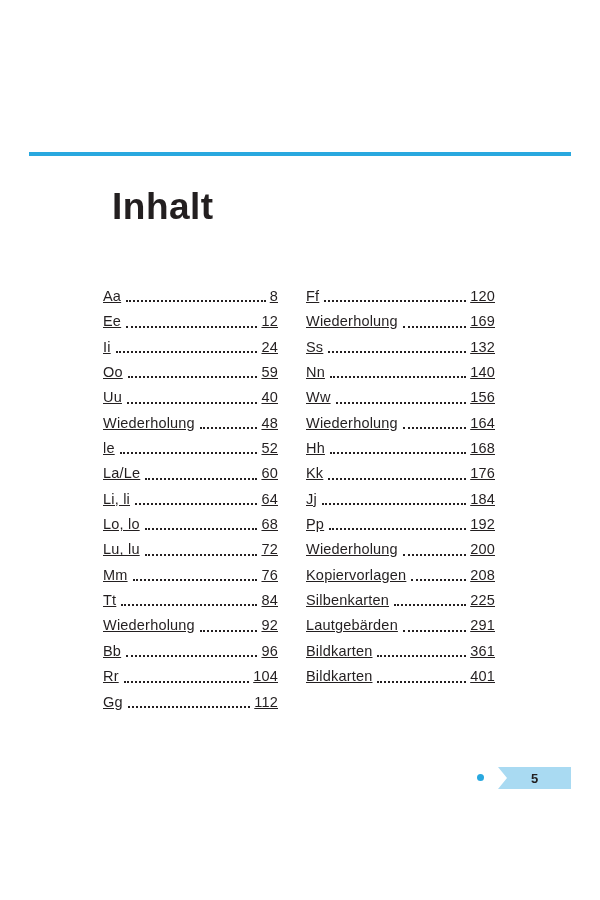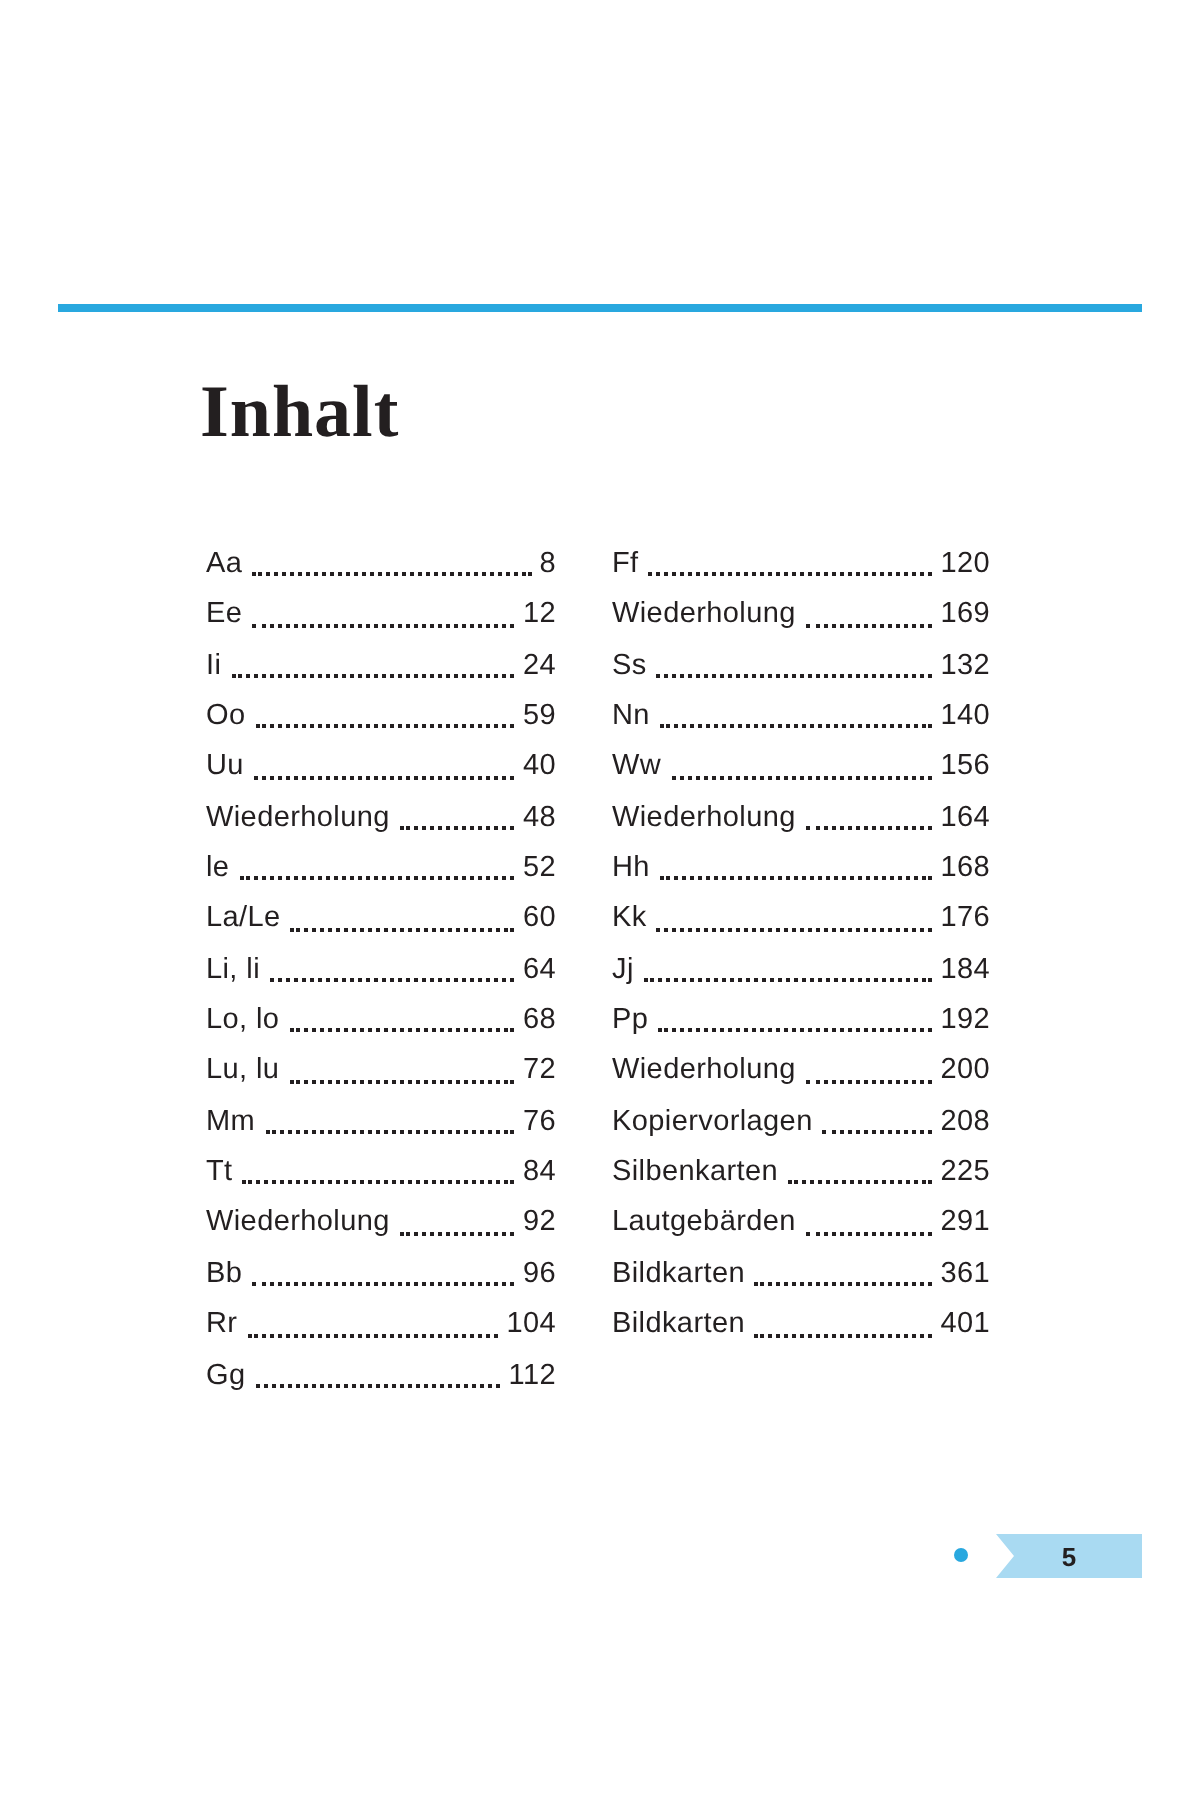--- a/index.html
+++ b/index.html
@@ -15,33 +15,33 @@
   .top-rule {
     position: absolute;
     left: 29px;
     top: 152px;
     width: 542px;
     height: 3.5px;
     background: var(--accent, #29A8DF);
   }
   .page-title {
     position: absolute;
-    left: 100px;
+    left: 112px;
     top: 188px;
     margin: 0;
     font-size: 37px;
     line-height: 37px;
     font-weight: 700;
     letter-spacing: 0.5px;
     color: var(--text, #231F20);
-    font-family: Liberation Serif, serif;
   }
   .toc-col {
     position: absolute;
-    top: 270px;
+    top: 284px;
+    text-decoration: underline;
   }
   .toc-col.left  { left: 103px; width: 175px; }
   .toc-col.right { left: 306px; width: 189px; text-align: right; }
   .toc-row {
     display: flex;
     height: 25.35px;
     font-size: 14.5px;
   }
   .toc-label, .toc-page {
     line-height: 25.35px;

